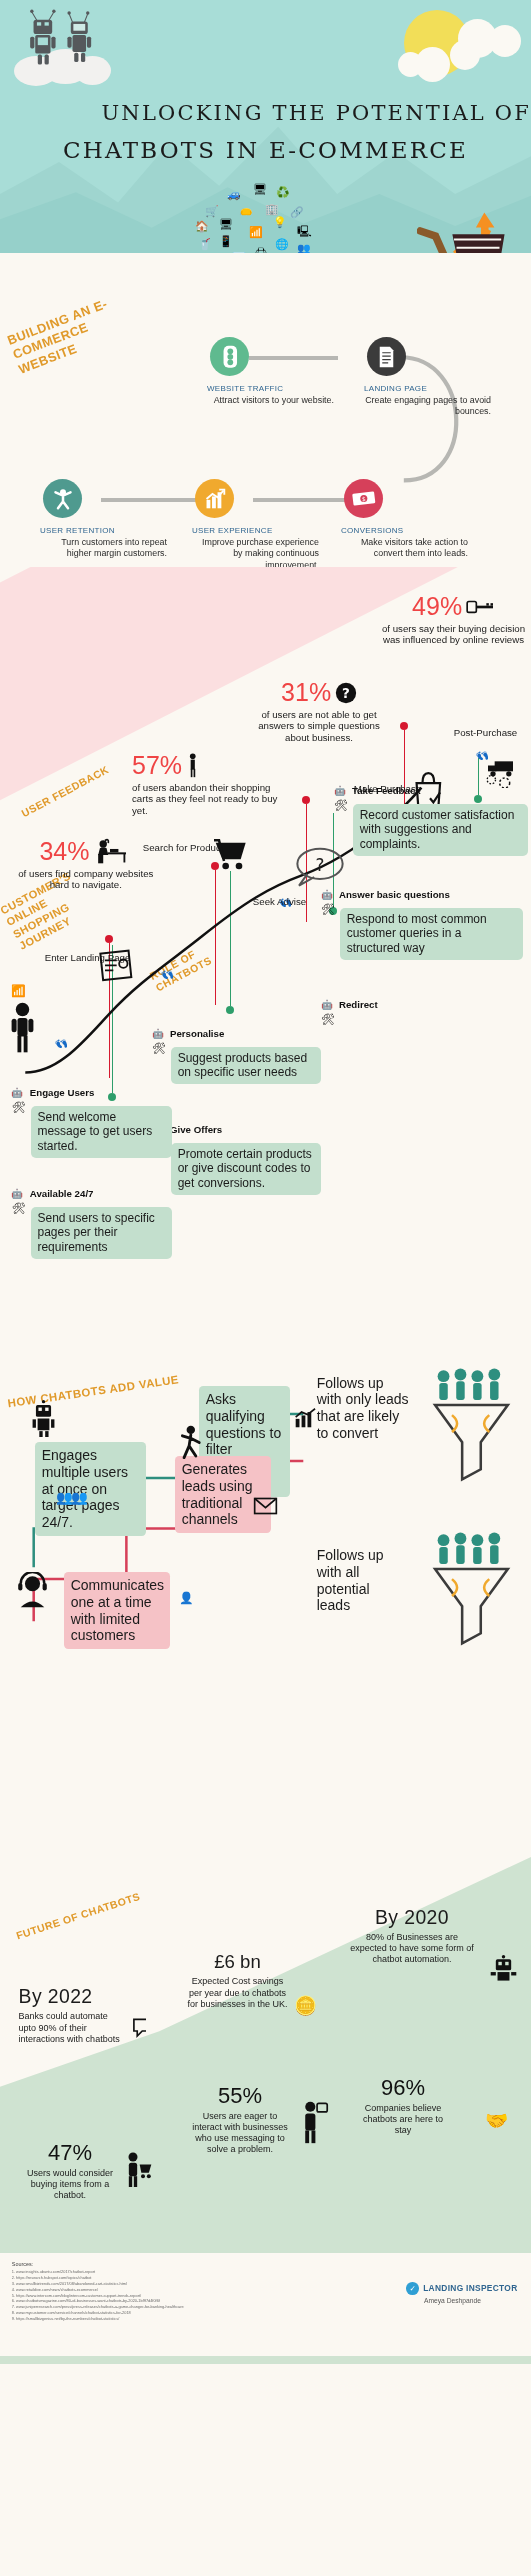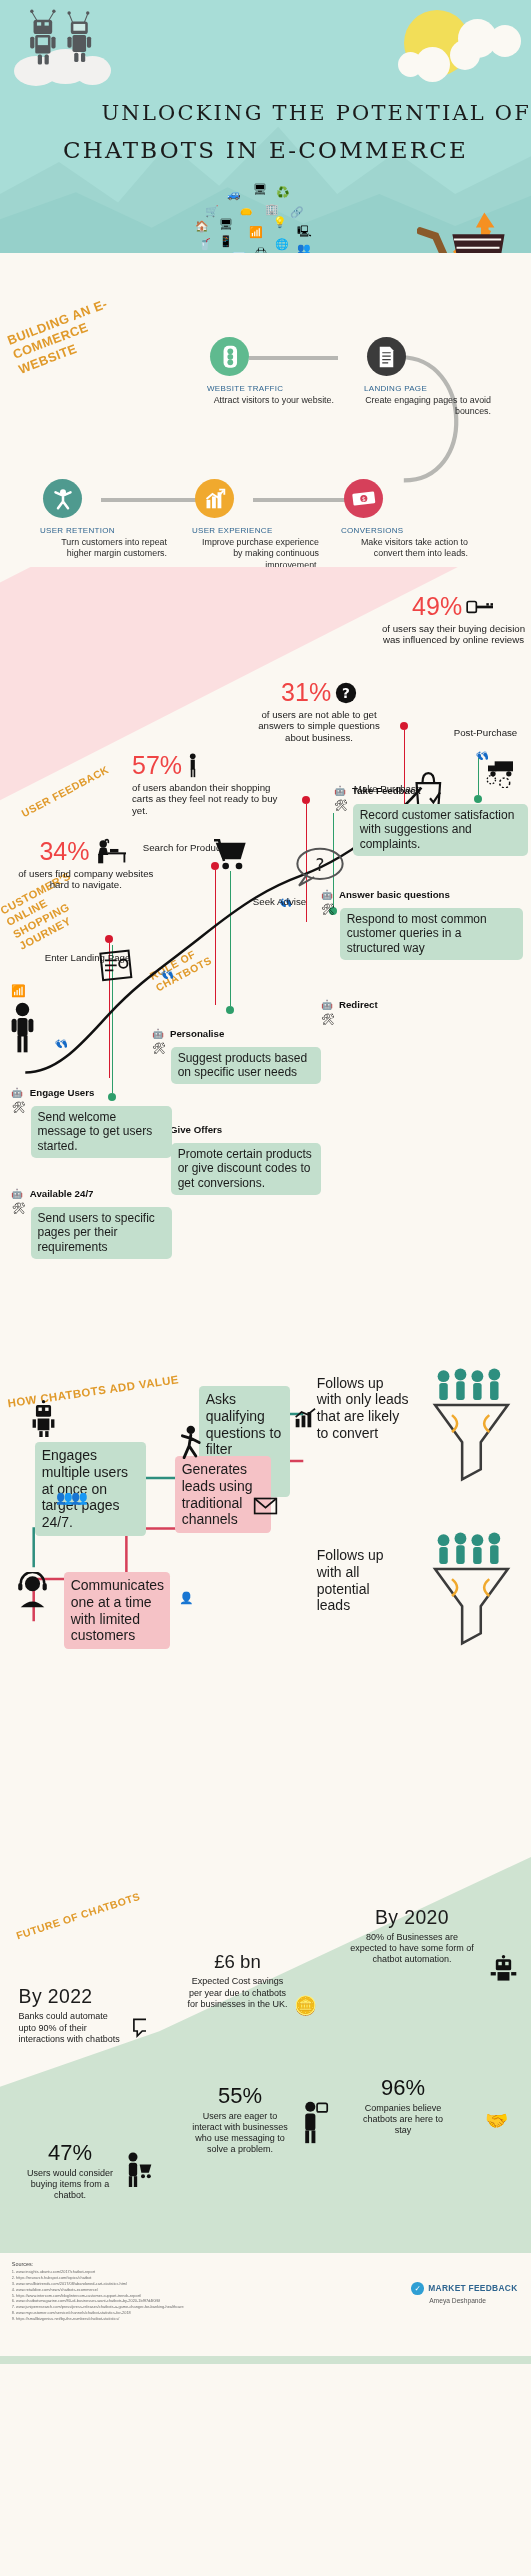--- a/index.html
+++ b/index.html
@@ -706,21 +706,21 @@
     <div class="srcline">4. www.retaildive.com/news/chatbots-ecommerce/</div>
     <div class="srcline">5. https://www.intercom.com/blog/intercom-customer-support-trends-report/</div>
     <div class="srcline">6. www.chatbotsmagazine.com/80-of-businesses-want-chatbots-by-2020-1b9f7d4f0f6f</div>
     <div class="srcline">7. www.juniperresearch.com/press/press-releases/chatbots-a-game-changer-for-banking-healthcare</div>
     <div class="srcline">8. www.mycustomer.com/service/channels/chatbot-statistics-for-2018</div>
     <div class="srcline">9. https://smallbizgenius.net/by-the-numbers/chatbot-statistics/</div>
 
     <div class="brand">
       <div class="row">
         <div class="check">✓</div>
-        <div class="bname">MARKET FEEDBACK</div>
+        <div class="bname">LANDING INSPECTOR</div>
       </div>
       <div class="auth">Ameya Deshpande</div>
     </div>
     <div class="green-tail"></div>
   </div>
 
 </div>
 
 
 </body></html>

